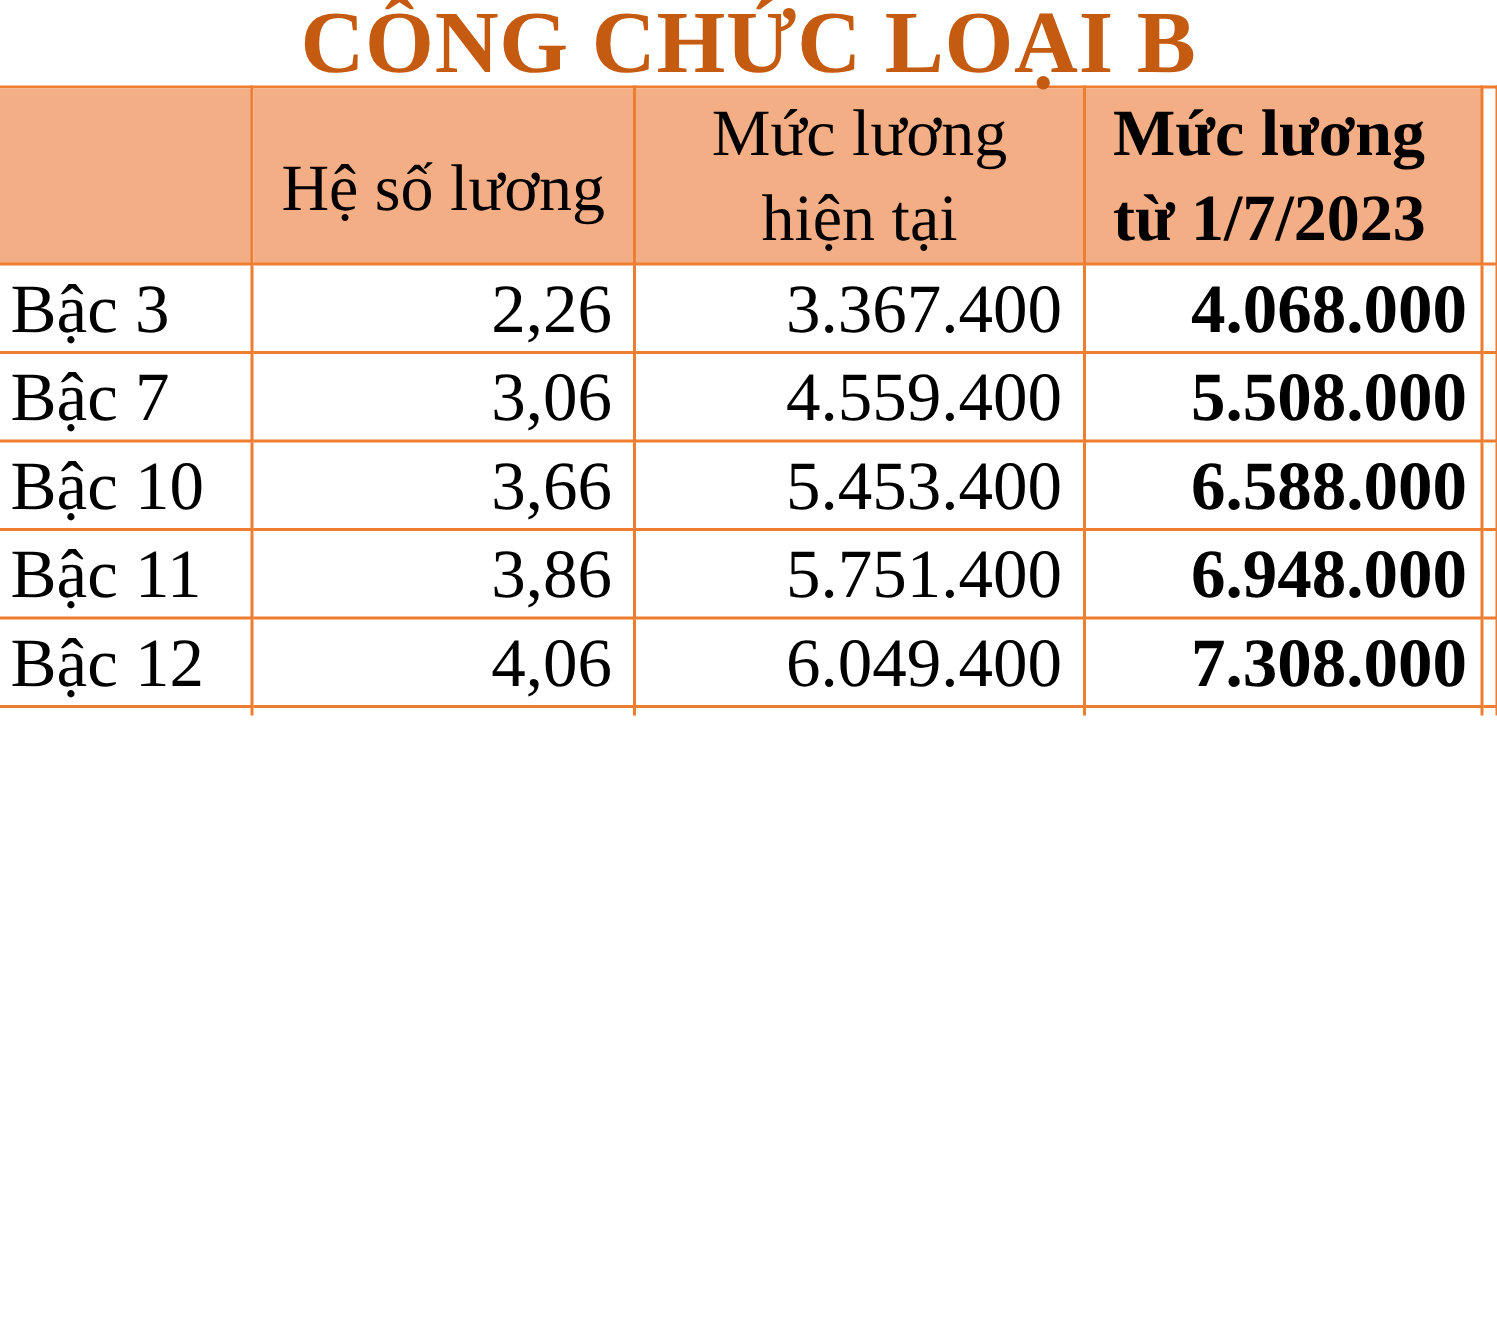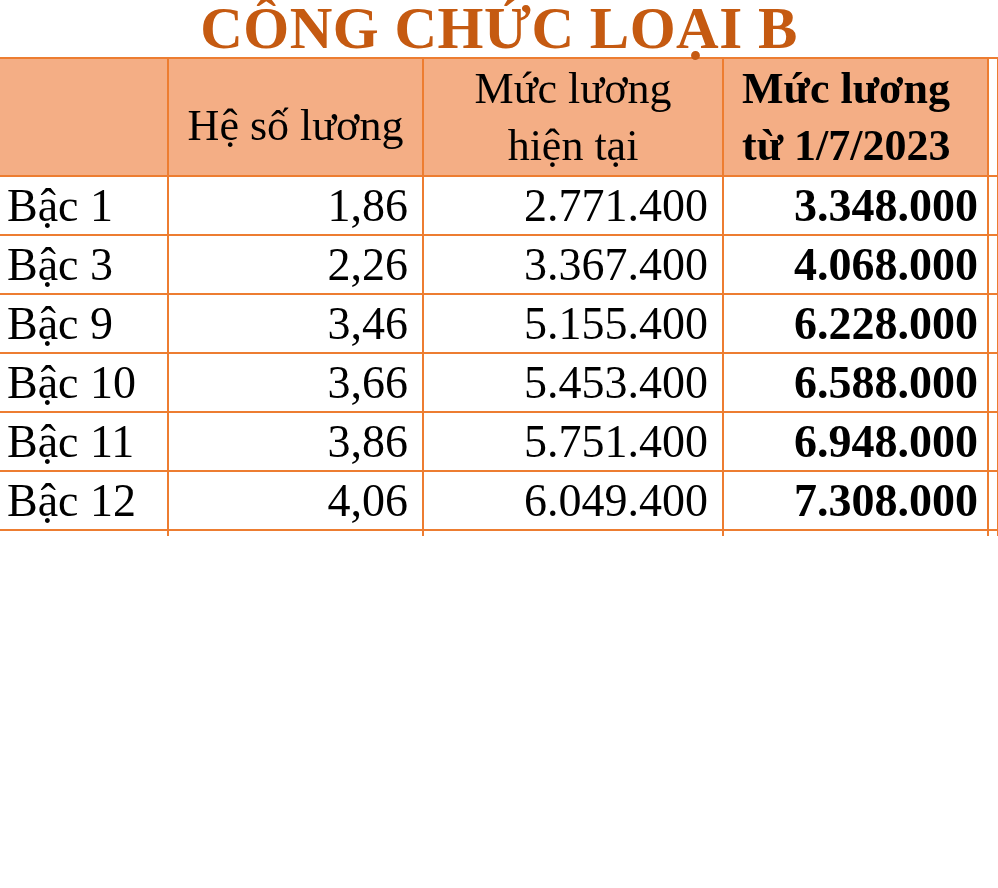--- a/index.html
+++ b/index.html
@@ -86,38 +86,31 @@
           <div>hiện tại</div>
         </td>
         <td class="c4h hd hd-new">
           <div>Mức lương</div>
           <div>từ 1/7/2023</div>
         </td>
         <td class="c5"></td>
       </tr>
 
       <tr class="data-row">
-        <td class="c1">Bậc 1</td>
-        <td class="c2">1,86</td>
-        <td class="c3">2.771.400</td>
-        <td class="c4">3.348.000</td>
-        <td class="c5"></td>
-      </tr>
-      <tr class="data-row">
         <td class="c1">Bậc 3</td>
         <td class="c2">2,26</td>
         <td class="c3">3.367.400</td>
         <td class="c4">4.068.000</td>
         <td class="c5"></td>
       </tr>
       <tr class="data-row">
-        <td class="c1">Bậc 9</td>
-        <td class="c2">3,46</td>
-        <td class="c3">5.155.400</td>
-        <td class="c4">6.228.000</td>
+        <td class="c1">Bậc 7</td>
+        <td class="c2">3,06</td>
+        <td class="c3">4.559.400</td>
+        <td class="c4">5.508.000</td>
         <td class="c5"></td>
       </tr>
       <tr class="data-row">
         <td class="c1">Bậc 10</td>
         <td class="c2">3,66</td>
         <td class="c3">5.453.400</td>
         <td class="c4">6.588.000</td>
         <td class="c5"></td>
       </tr>
       <tr class="data-row">

